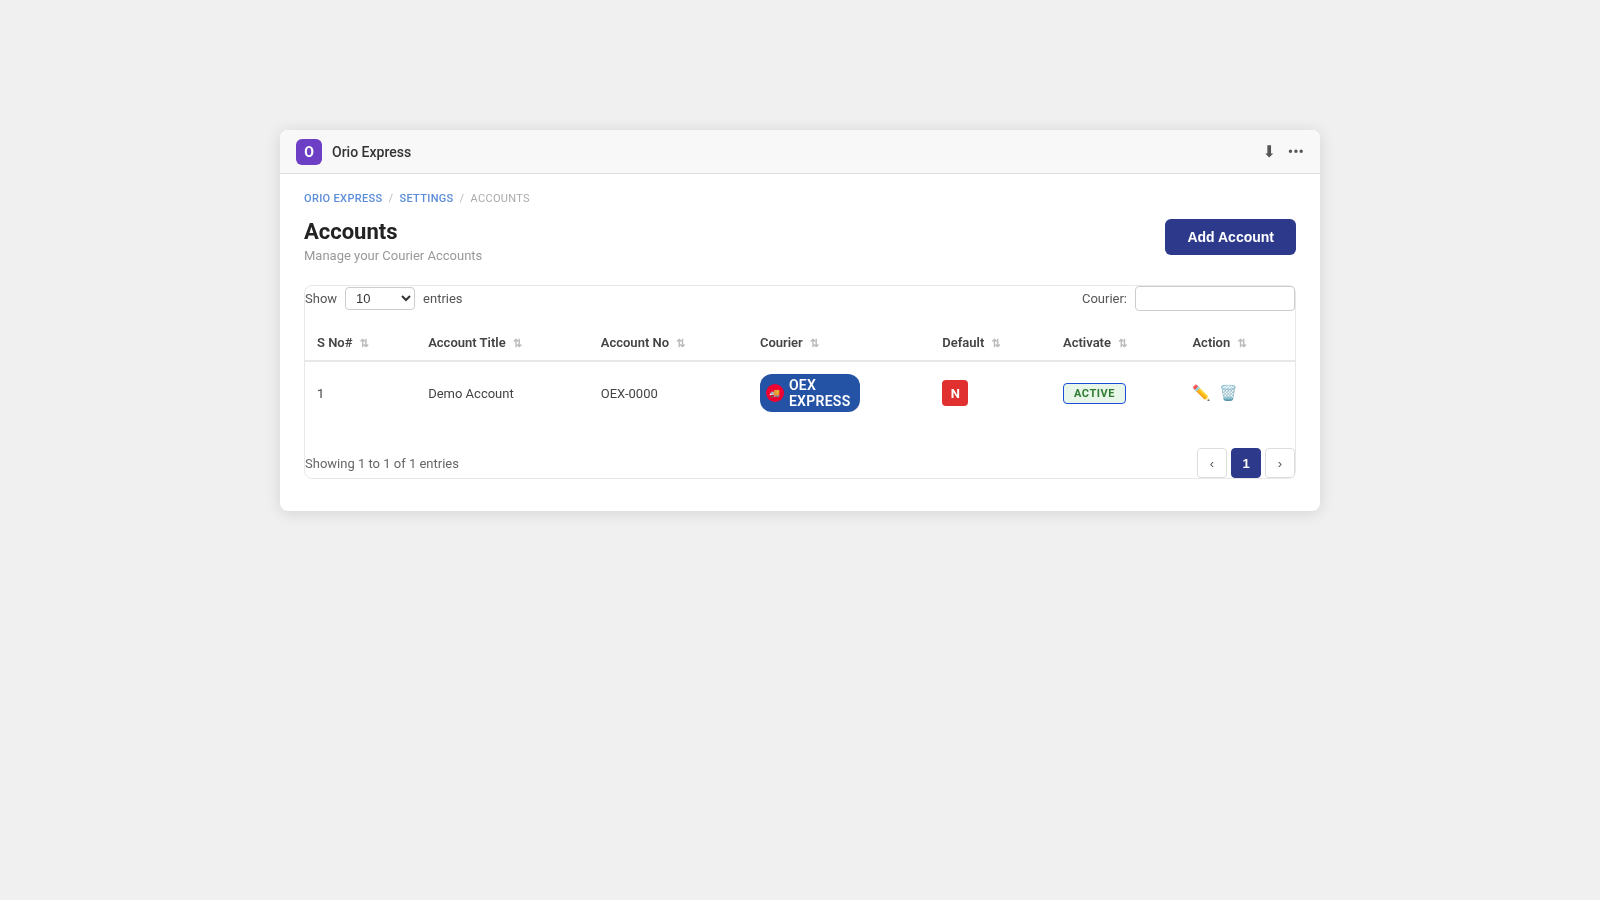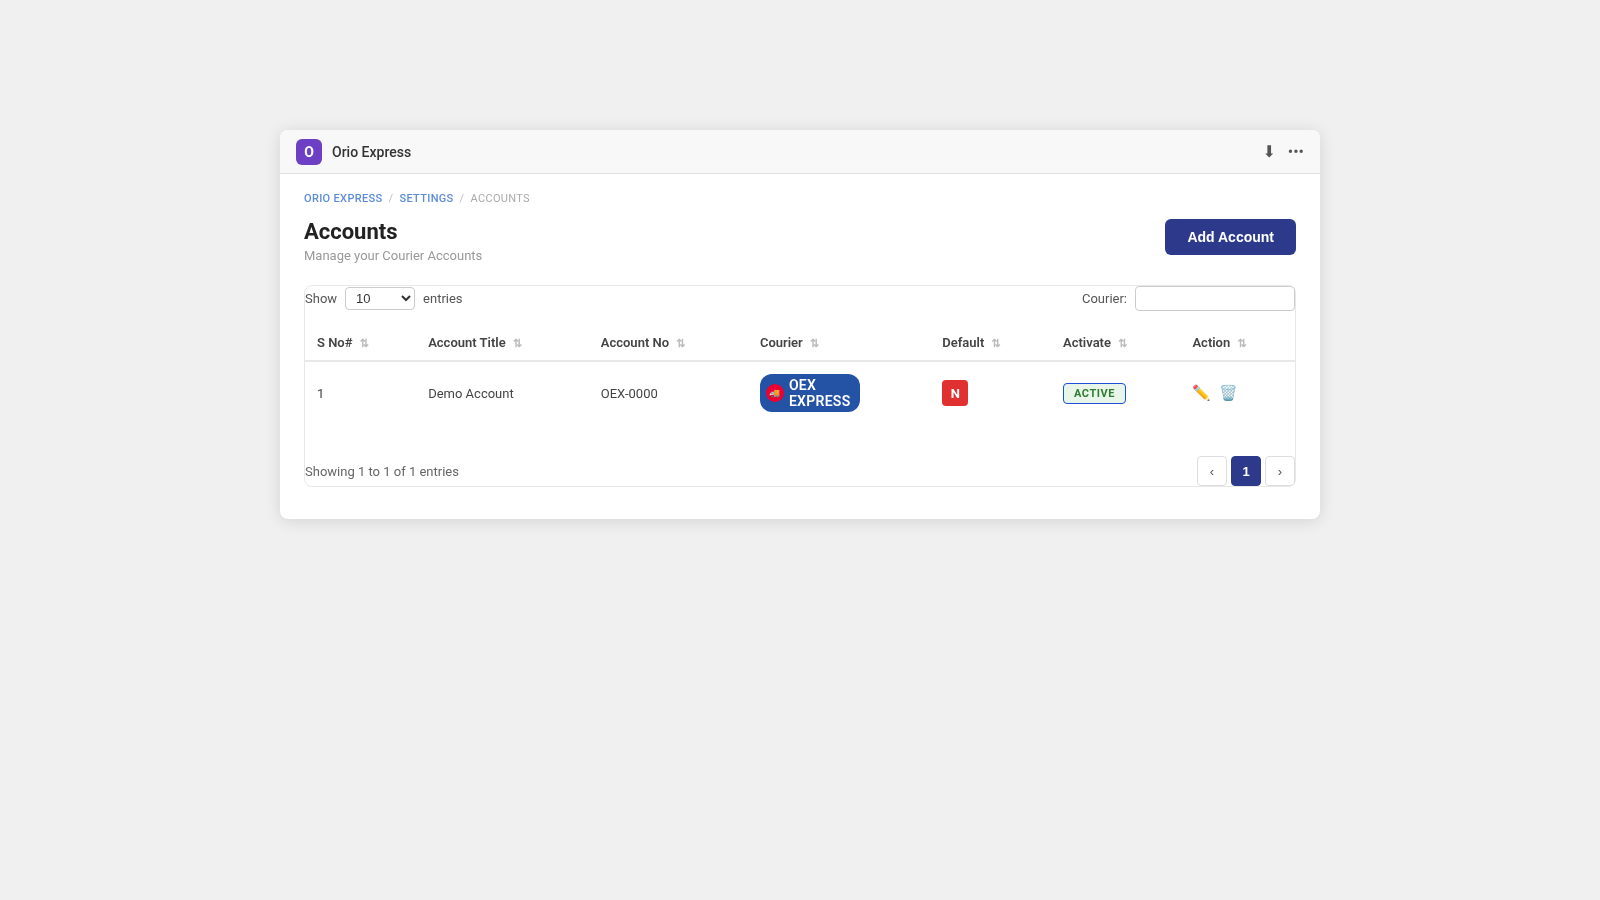--- a/index.html
+++ b/index.html
@@ -255,21 +255,21 @@
       cursor: pointer;
       font-size: 15px;
     }
     .edit-icon { color: #5b8dd9; }
     .delete-icon { color: #888; }
     
     .table-footer {
       display: flex;
       align-items: center;
       justify-content: space-between;
-      margin-top: 32px;
+      margin-top: 24px;
     }
     .showing-text {
       font-size: 13px;
       color: #666;
     }
     .pagination {
       display: flex;
       align-items: center;
       gap: 4px;
     }

